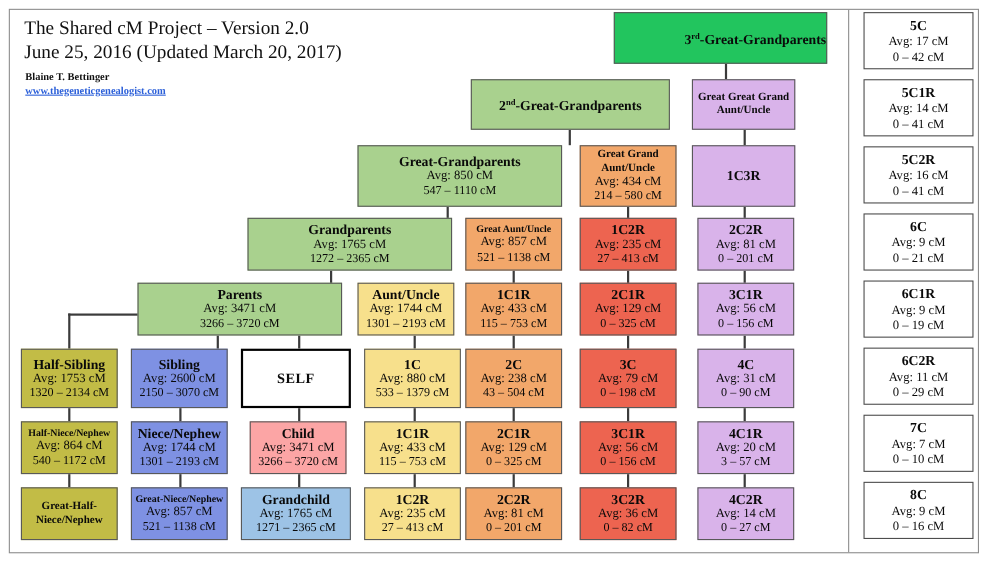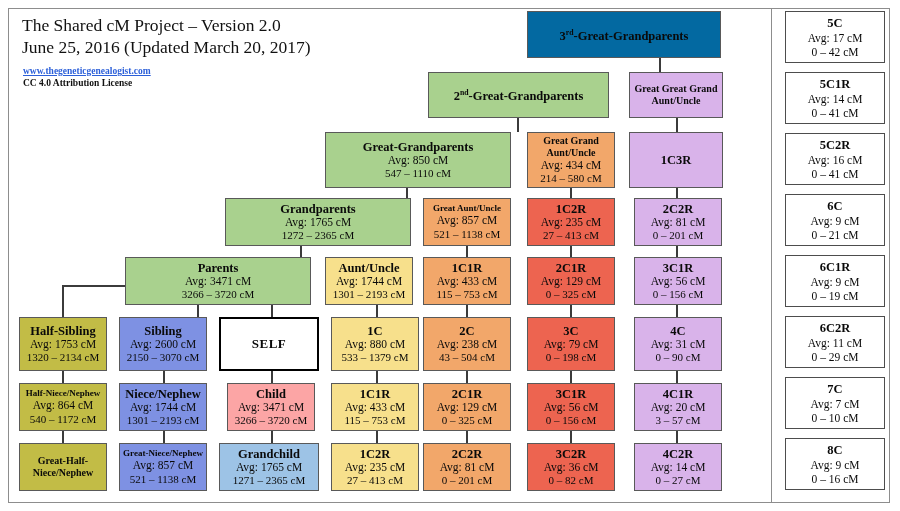--- a/index.html
+++ b/index.html
@@ -50,22 +50,22 @@
 
 <div id="page">
   <div id="frame"></div>
   <div id="divider"></div>
 
   <div id="title">
     <div class="title-line">The Shared cM Project – Version 2.0</div>
     <div class="title-line">June 25, 2016 (Updated March 20, 2017)</div>
   </div>
   <div id="credits">
+    <div class="credit">Blaine T. Bettinger</div>
     <div class="credit link">www.thegeneticgenealogist.com</div>
-    <div class="credit">CC 4.0 Attribution License</div>
   </div>
 
   <div class="conn" style="left:659px;top:58px;width:2px;height:14px;"></div>
   <div class="conn" style="left:517px;top:118px;width:2px;height:14px;"></div>
   <div class="conn" style="left:676px;top:118px;width:2px;height:14px;"></div>
   <div class="conn" style="left:406px;top:188px;width:2px;height:12px;"></div>
   <div class="conn" style="left:570px;top:188px;width:2px;height:12px;"></div>
   <div class="conn" style="left:676px;top:188px;width:2px;height:12px;"></div>
   <div class="conn" style="left:300px;top:246px;width:2px;height:12px;"></div>
   <div class="conn" style="left:466px;top:246px;width:2px;height:12px;"></div>
@@ -90,21 +90,21 @@
   <div class="conn" style="left:676px;top:371px;width:2px;height:12px;"></div>
 
   <div class="conn" style="left:62px;top:431px;width:2px;height:12px;"></div>
   <div class="conn" style="left:163px;top:431px;width:2px;height:12px;"></div>
   <div class="conn" style="left:271px;top:431px;width:2px;height:12px;"></div>
   <div class="conn" style="left:376px;top:431px;width:2px;height:12px;"></div>
   <div class="conn" style="left:466px;top:431px;width:2px;height:12px;"></div>
   <div class="conn" style="left:570px;top:431px;width:2px;height:12px;"></div>
   <div class="conn" style="left:676px;top:431px;width:2px;height:12px;"></div>
 
-  <div class="box" style="left:527px;top:11px;width:194px;height:47px;background:#0369a1;">
+  <div class="box" style="left:558px;top:11px;width:194px;height:47px;background:#22c55e;align-items:flex-end;">
     <div class="nm">3<sup style="font-size:.62em;">rd</sup>-Great-Grandparents</div>
   </div>
 
   <div class="box" style="left:428px;top:72px;width:181px;height:46px;background:#a9d18e;">
     <div class="nm">2<sup style="font-size:.62em;text-align:right;">nd</sup>-Great-Grandparents</div>
   </div>
   <div class="box" style="left:629px;top:72px;width:94px;height:46px;background:#d9b3ea;">
     <div class="nm two">Great Great Grand Aunt/Uncle</div>
   </div>
 

